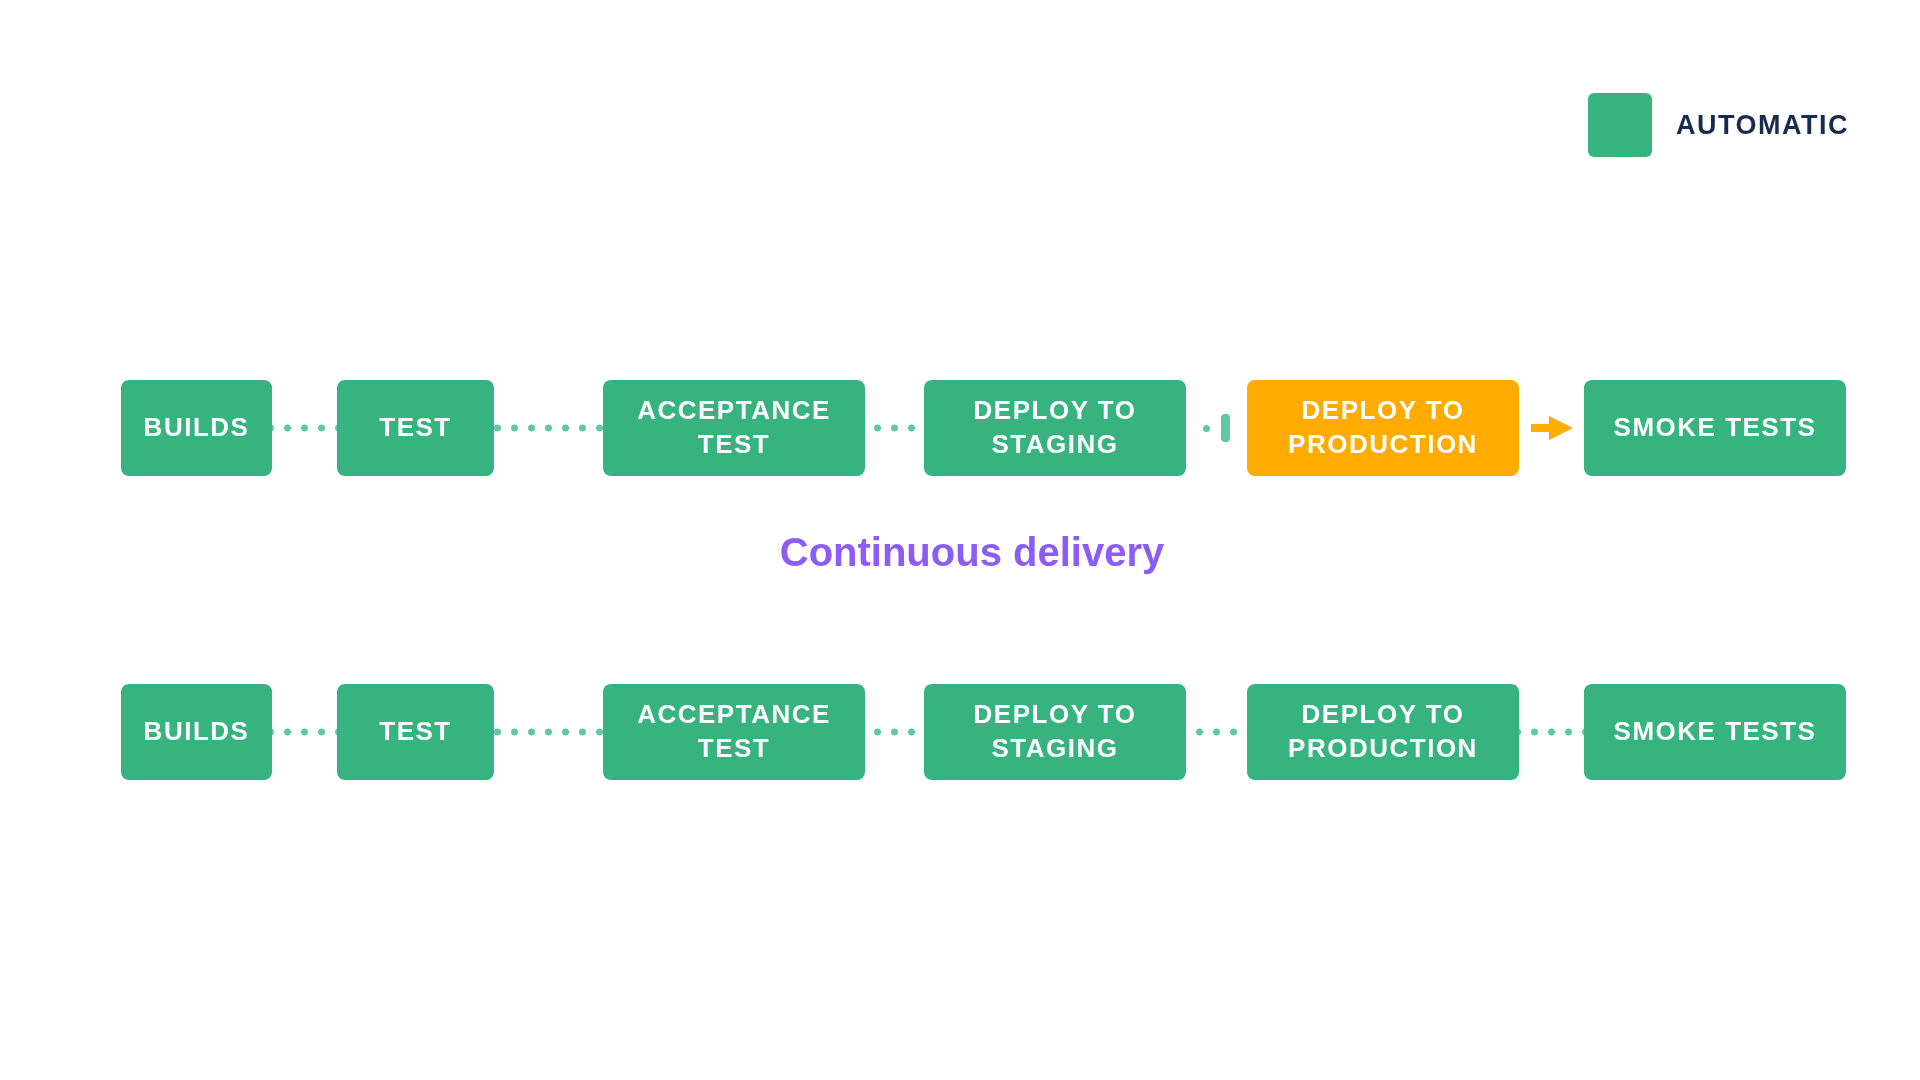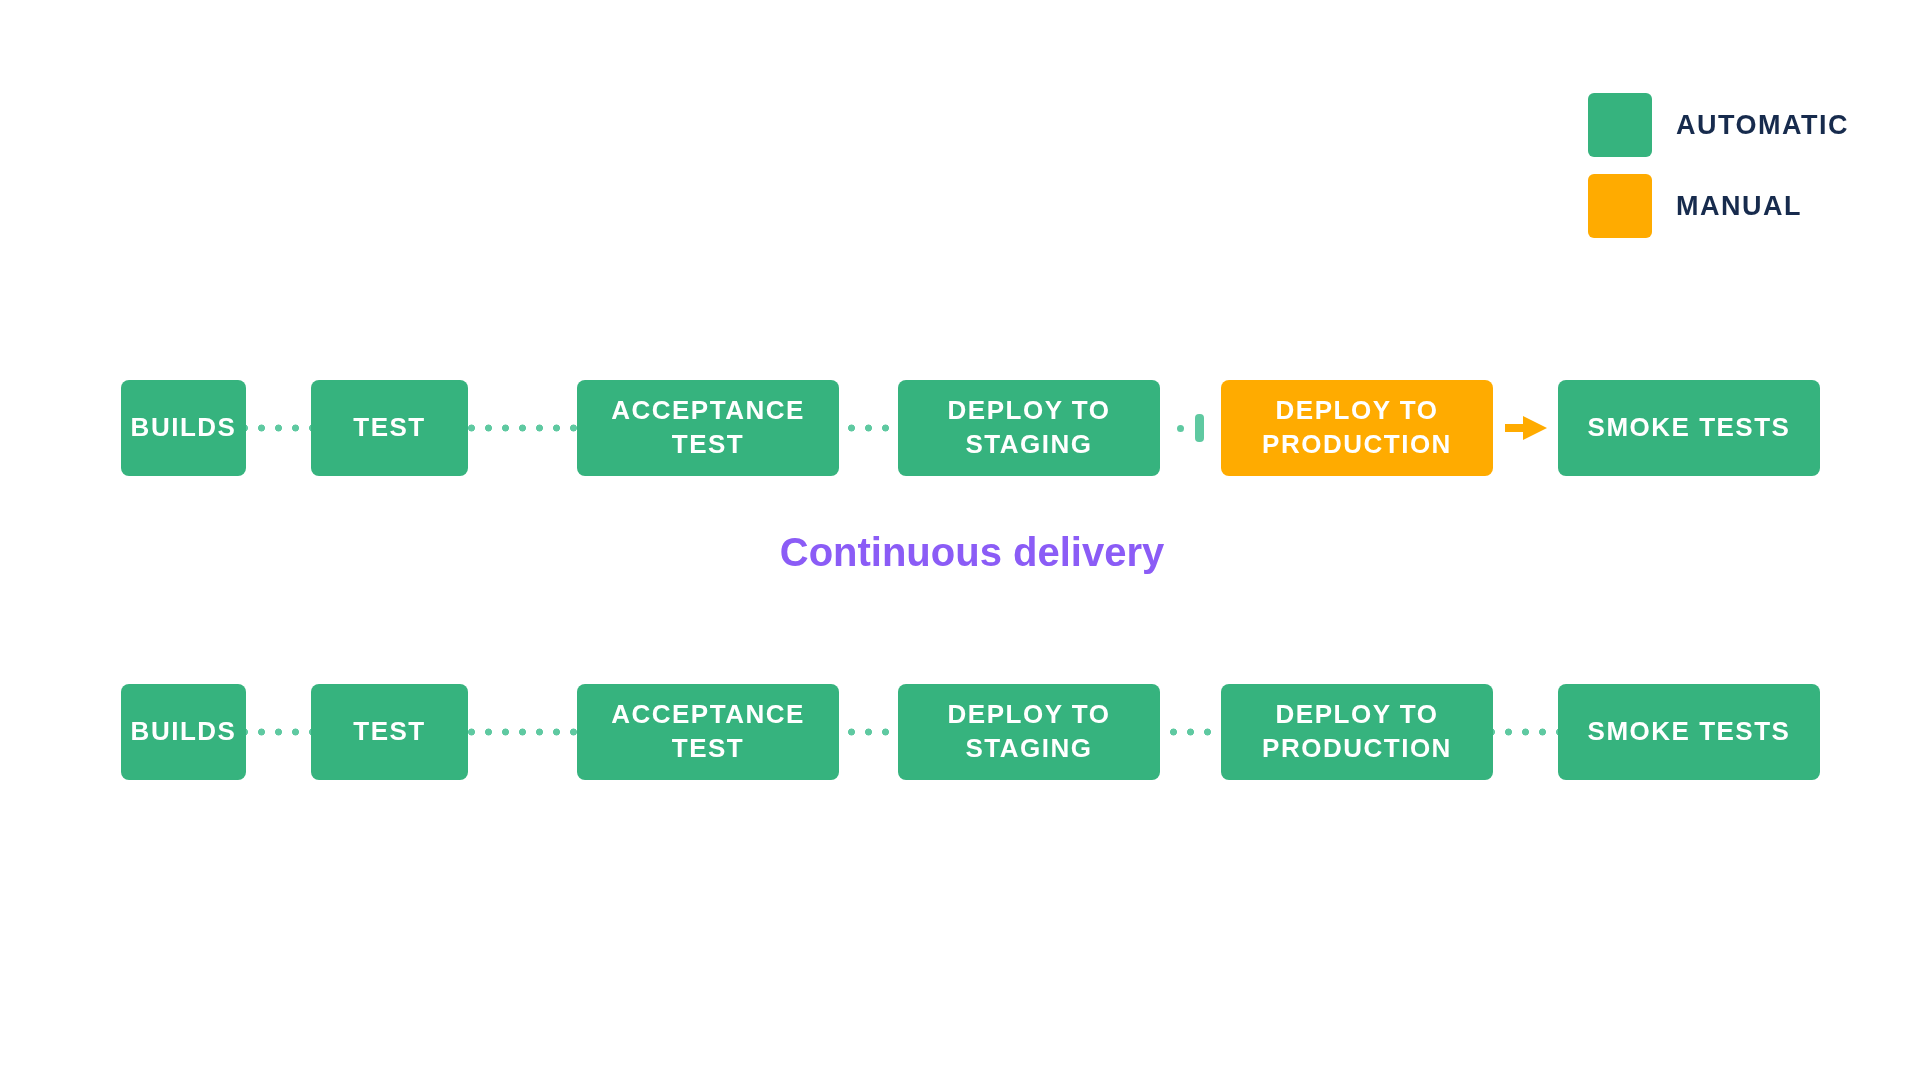--- a/index.html
+++ b/index.html
@@ -68,21 +68,21 @@
     font-size: 26px;
     font-weight: 700;
     letter-spacing: 1.5px;
     line-height: 1.3;
     padding: 0 16px;
     box-sizing: border-box;
     flex: 0 0 auto;
   }
   .box.manual { background: #FFAB00; }
 
-  .w-151 { width: 125px; }
+  .w-151 { width: 151px; }
   .w-149 { width: 157px; }
   .w-262 { width: 262px; }
   .w-257 { width: 272px; }
 
   .conn {
     flex: 0 0 auto;
     align-self: center;
     display: flex;
     align-items: center;
     justify-content: center;
@@ -132,24 +132,20 @@
 </head>
 <body>
 
 <div class="canvas">
 
   <div class="legend">
     <div class="legend-row">
       <span class="swatch auto"></span>
       <span class="legend-label">AUTOMATIC</span>
     </div>
-    <div class="legend-row">
-      <span class="swatch manual"></span>
-      <span class="legend-label">MANUAL</span>
-    </div>
   </div>
 
   <div class="pipeline row1">
     <div class="box w-151">BUILDS</div>
     <div class="conn dots c-65"></div>
     <div class="box w-149">TEST</div>
     <div class="conn dots c-109"></div>
     <div class="box w-262">ACCEPTANCE TEST</div>
     <div class="conn dots c-59"></div>
     <div class="box w-262">DEPLOY TO STAGING</div>

